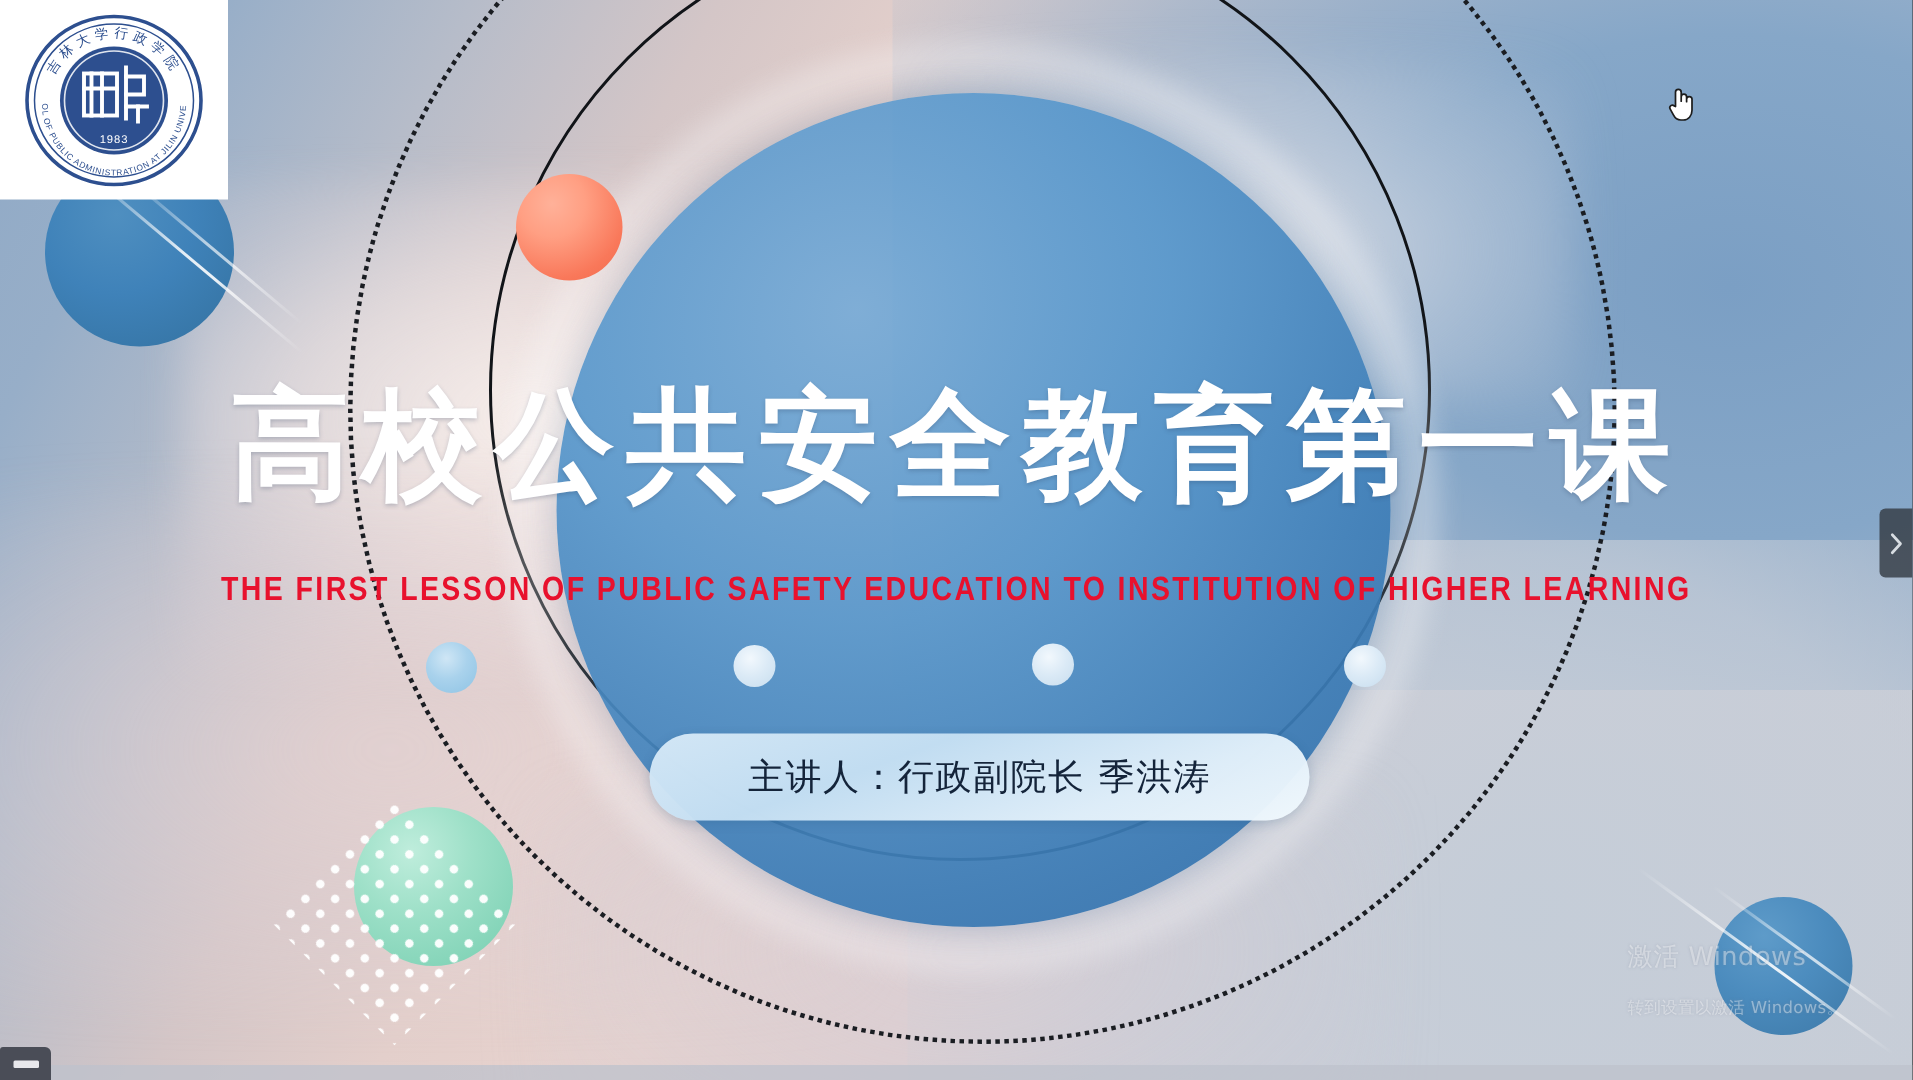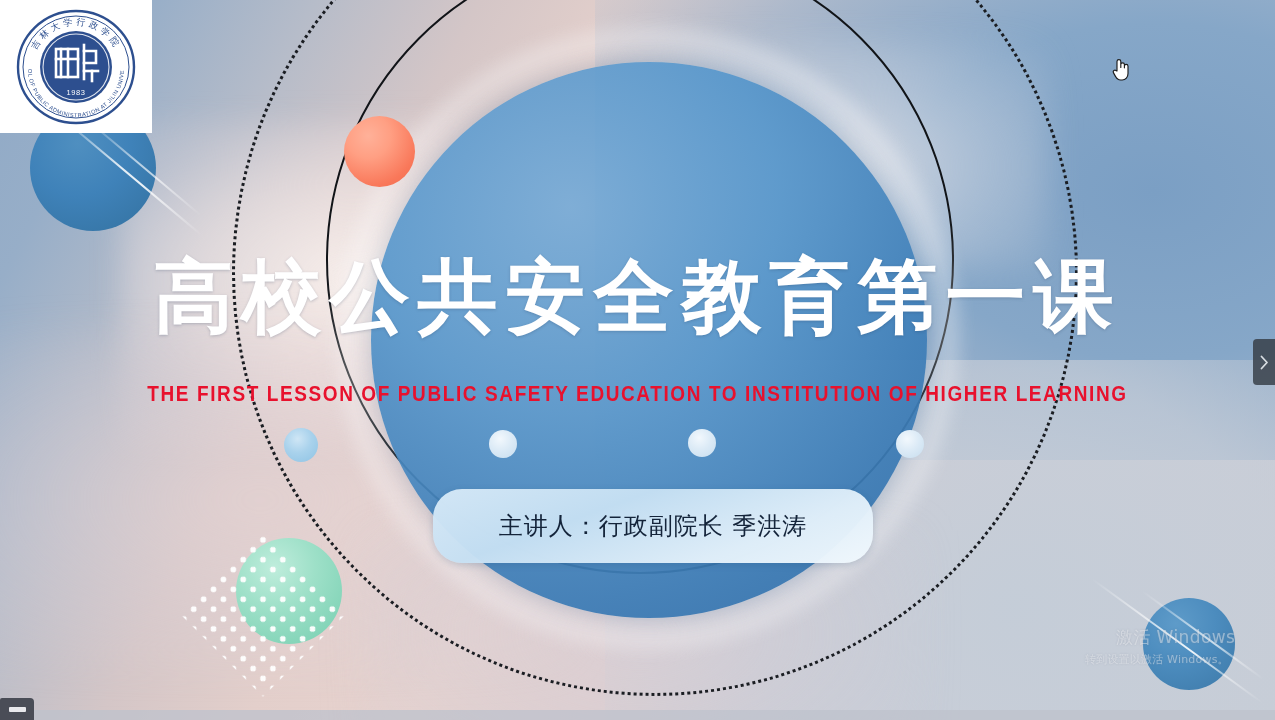--- a/index.html
+++ b/index.html
@@ -240,21 +240,21 @@
     letter-spacing: 1.6px;
     transform: scaleY(1.18);
     transform-origin: center top;
     white-space: nowrap;
   }
 
   
   .speaker-pill {
     position: absolute;
     left: 433px; top: 489px;
-    width: 440px; height: 74px;
+    width: 440px; height: 58px;
     border-radius: 29px;
     background: linear-gradient(160deg,
         rgba(214,233,247,0.97) 0%,
         rgba(198,224,243,0.96) 35%,
         rgba(226,240,250,0.97) 72%,
         rgba(240,248,253,0.97) 100%);
     display: flex;
     align-items: center;
     justify-content: center;
     box-shadow: 0 2px 7px rgba(30,70,110,0.18);
@@ -269,22 +269,22 @@
 
   
   .watermark {
     position: absolute;
     left: 1085px; top: 626px;
     color: rgba(255,255,255,0.40);
     text-shadow: 0 0 2px rgba(120,130,150,0.35);
     font-family: "DejaVu Sans", "Liberation Sans", sans-serif;
     pointer-events: none;
   }
-  .wm-line1 { font-size: 17px; letter-spacing: 0.4px; margin-left: 31px; }
-  .wm-line2 { font-size: 11px; margin-top: 3px; letter-spacing: 0.2px; }
+  .wm-line1 { font-size: 17px; letter-spacing: 0.4px; }
+  .wm-line2 { font-size: 11px; margin-top: 15px; letter-spacing: 0.2px; }
 
   
   .nav-next {
     position: absolute;
     left: 1253px; top: 339px;
     width: 22px; height: 46px;
     background: rgba(52,60,68,0.82);
     border-radius: 4px 0 0 4px;
     display: flex;
     align-items: center;

